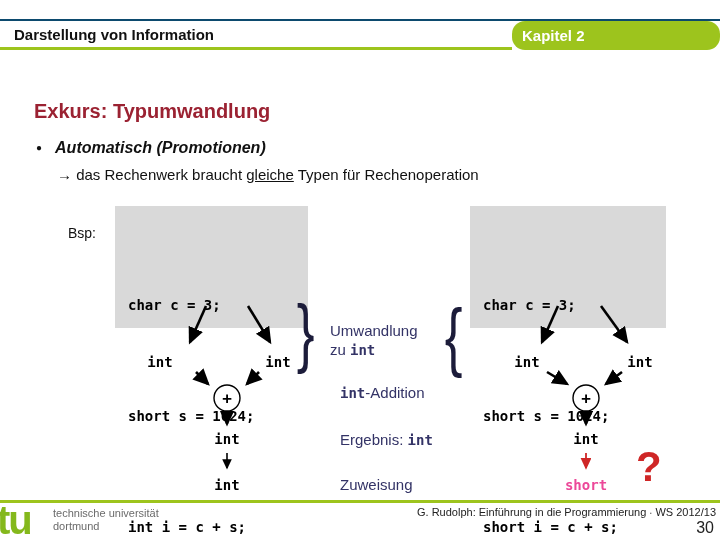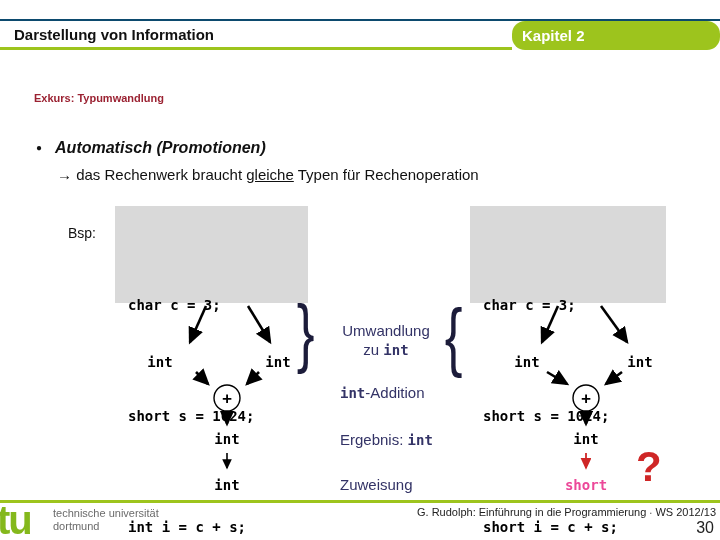--- a/index.html
+++ b/index.html
@@ -9,41 +9,41 @@
   }
   
   .header{position:absolute; left:0; top:19px; width:720px; height:31px; border-top:2px solid #0c4a6e; box-sizing:border-box;}
   .header-title-box{position:absolute; left:0; top:0; width:512px; height:29px; background:#fff;
     border-bottom:3px solid #9dc41d; box-sizing:border-box; display:flex; align-items:center; padding-left:14px;
     font-size:15px; font-weight:bold; color:#111;}
   .header-chapter{position:absolute; left:512px; top:0; width:208px; height:29px; background:#9dc41d;
     display:flex; align-items:center; padding-left:10px; box-sizing:border-box;
     font-size:15px; font-weight:bold; color:#fff;border-radius:13px;}
   
-  .section-title{position:absolute; left:34px; top:92px; font-size:11px; font-weight:bold; color:#9b2232;}
+  .section-title{position:absolute; left:34px; top:100px; font-size:20px; font-weight:bold; color:#9b2232;}
   .bullet-row{position:absolute; left:36px; top:139px; font-size:16px; font-weight:bold; font-style:italic; color:#111;}
   .bullet-row .marker{font-style:normal; font-size:10px; vertical-align:2px; margin-right:13px;}
   .promo-row{position:absolute; left:57px; top:166px; font-size:15px; color:#111;}
   .promo-row .u{text-decoration:underline;}
   .bsp-label{position:absolute; left:68px; top:225px; font-size:14px; color:#111;}
   
-  .code-block{position:absolute; top:206px; height:97px; background:#d9d9d9; box-sizing:border-box;
+  .code-block{position:absolute; top:206px; height:122px; background:#d9d9d9; box-sizing:border-box;
     padding:7px 16px 0 13px; font-family:"DejaVu Sans Mono", monospace; font-size:14px; font-weight:bold;
     color:#000; line-height:37px; white-space:pre;}
   .code-left{left:115px; width:193px;}
   .code-right{left:470px; width:196px;}
   
   .diagram-svg{position:absolute; left:0; top:0; width:720px; height:540px; pointer-events:none;}
   .node{position:absolute; transform:translateX(-50%); font-family:"DejaVu Sans Mono", monospace;
     font-size:14px; font-weight:bold; color:#000; white-space:nowrap;}
   .node.red{color:#ec4899;}
   .brace{position:absolute; font-size:76px; line-height:76px; font-weight:400; color:#1c1c3a; transform:scaleX(0.7);}
   .navy{color:#333366;}
   .mono{font-family:"DejaVu Sans Mono", monospace; font-weight:bold;}
-  .mid-umwandlung{position:absolute; left:330px; top:322px; width:112px; text-align:center; font-size:15px;}
+  .mid-umwandlung{position:absolute; left:330px; top:322px; width:112px; font-size:15px;}
   .mid-line2{margin-top:2px;}
   .mid-label{position:absolute; font-size:15px;}
   .question-mark{position:absolute; left:636px; top:446px; font-size:42px; line-height:42px; font-weight:bold; color:#cf2626;}
   
   .footer-rule{position:absolute; left:0; top:500px; width:720px; height:3px; background:#9dc41d;}
   .logo-tu{position:absolute; left:-3px; top:500px; font-size:40px; line-height:40px; font-weight:800;
     letter-spacing:-2px; color:#84b81c;}
   .uni-name{position:absolute; left:53px; top:507px; font-size:11px; line-height:12.5px; color:#6b6b6b;}
   .credit{position:absolute; right:4px; top:506px; font-size:11px; color:#222; text-align:center;margin-left:16px;}
   .page-number{position:absolute; right:6px; top:519px; font-size:16px; color:#222; text-align:right;}

